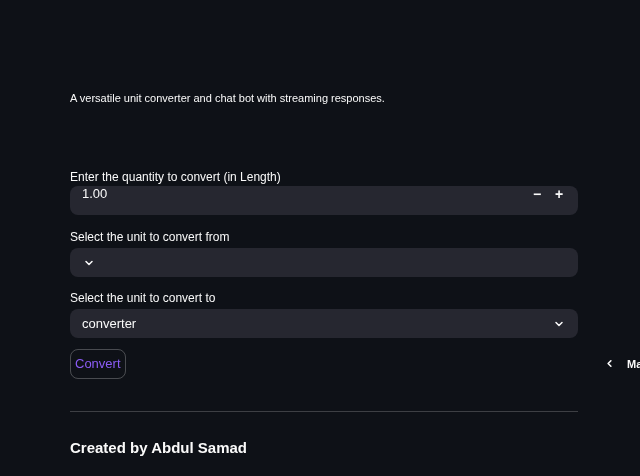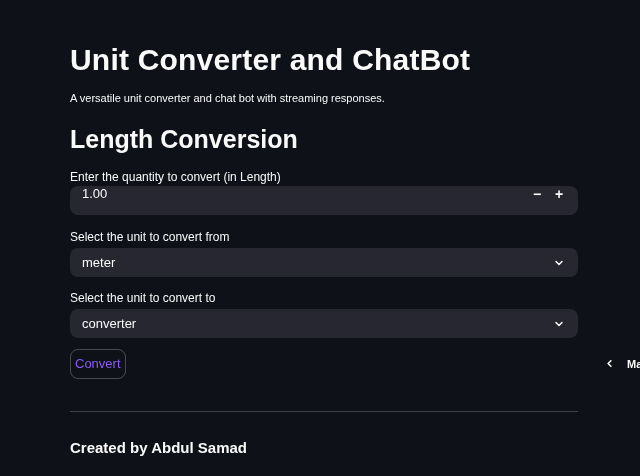--- a/index.html
+++ b/index.html
@@ -156,42 +156,39 @@
     font-size: 11px;
     font-weight: 700;
     color: #fafafa;
   }
 </style>
 </head>
 <body>
 
 <div class="main">
 
-  <h1 class="abs page-title">Unit Converter and ChatBot</h1>
 
   <p class="abs subtitle">A versatile unit converter and chat bot with streaming responses.</p>
 
-  <h2 class="abs section-title">Length Conversion</h2>
 
   <div class="abs field-label label-qty">Enter the quantity to convert (in Length)</div>
 
   <div class="abs number-input">
     <input class="qty-field" type="text" value="1.00" style="">
     <button class="stepper-btn">
         <span>−</span>
       </button>
     <button class="stepper-btn">
         <span>+</span>
       </button>
   </div>
 
   <div class="abs field-label label-from">Select the unit to convert from</div>
 
   <div class="abs select-box select-from">
-    <span class="select-value">meter</span>
     <span class="chevron-down">
       <svg width="12" height="12" viewBox="0 0 24 24" fill="none" stroke="currentColor" stroke-width="3" stroke-linecap="round" stroke-linejoin="round">
           <polyline points="6 9 12 15 18 9"></polyline>
         </svg>
     </span>
   </div>
 
   <div class="abs field-label label-to">Select the unit to convert to</div>
 
   <div class="abs select-box select-to">

